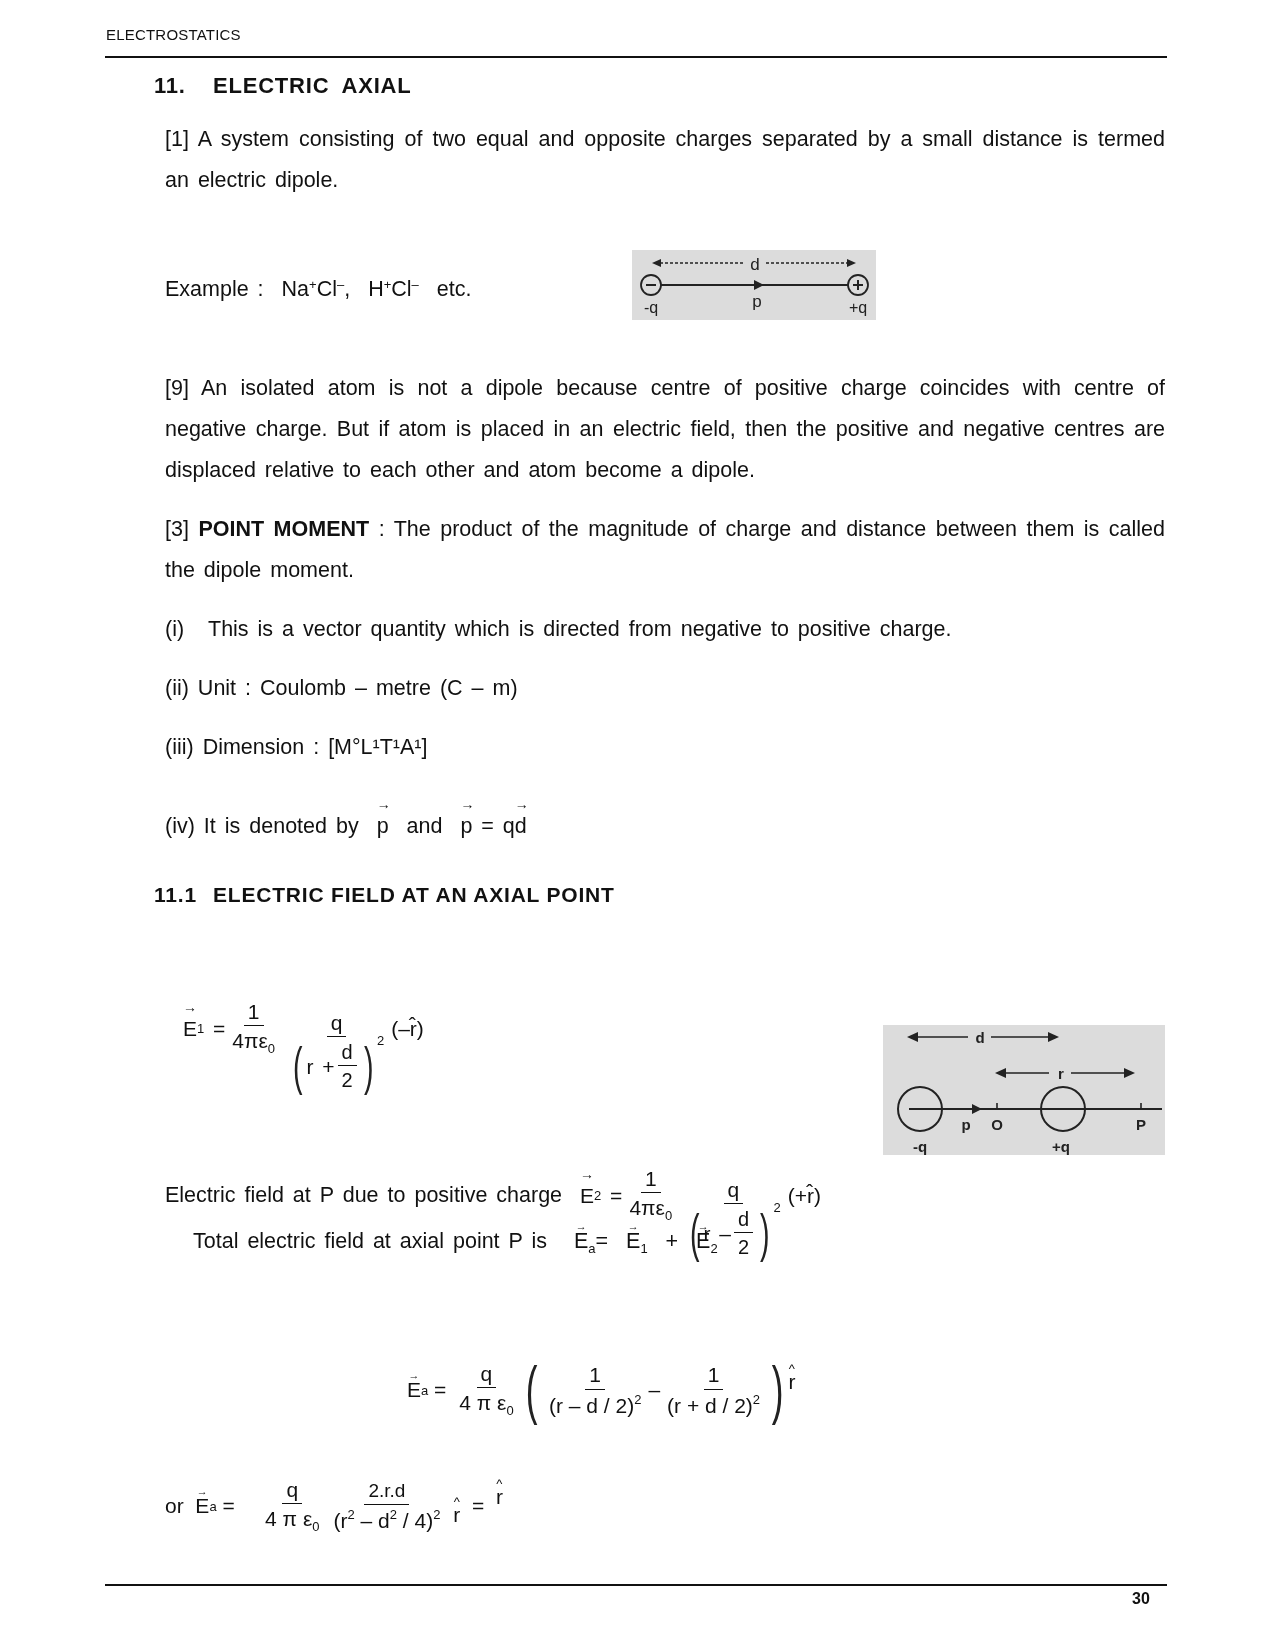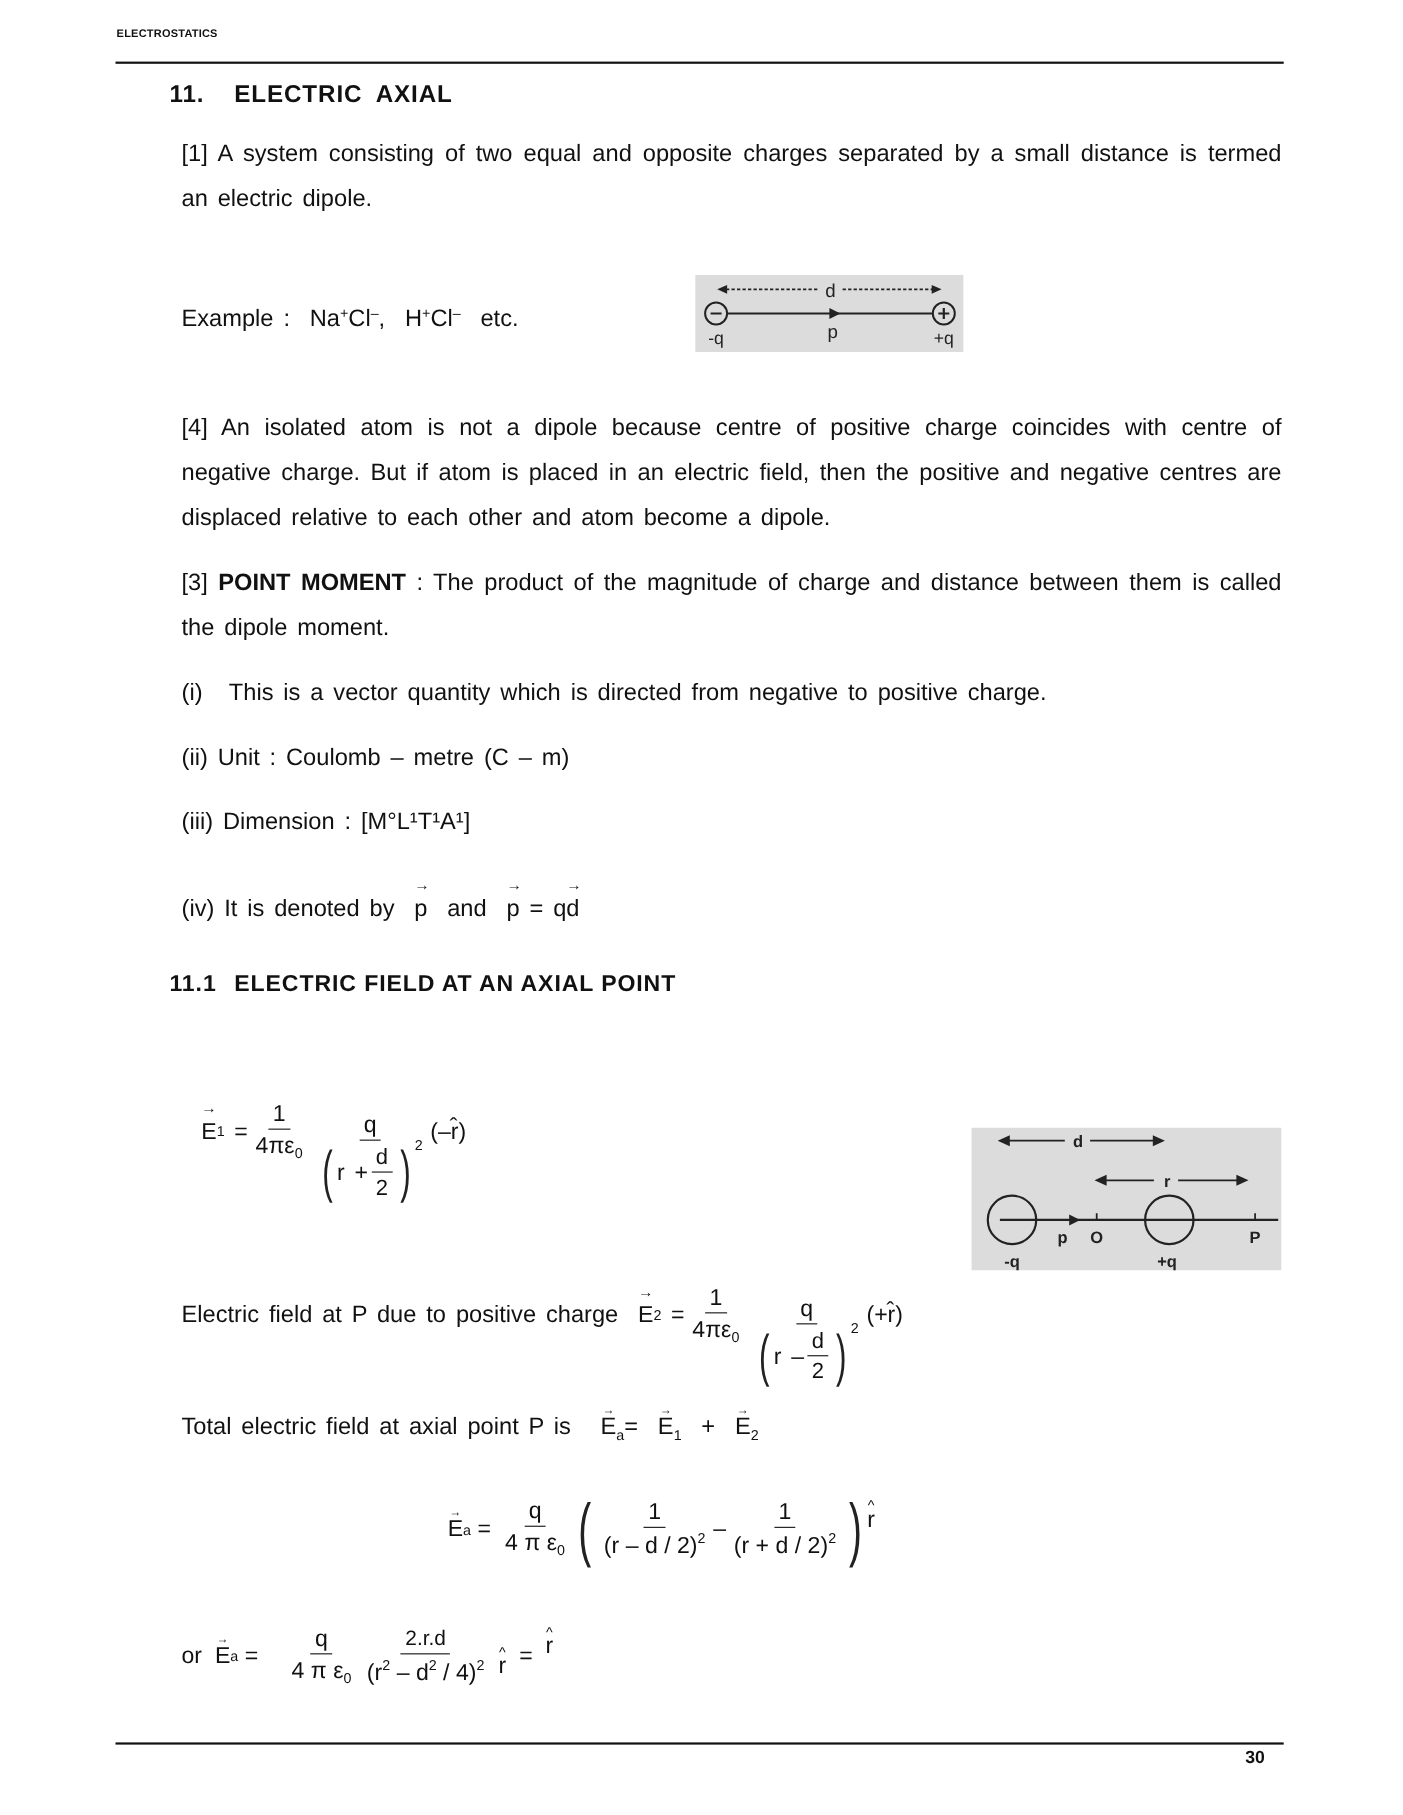--- a/index.html
+++ b/index.html
@@ -1,19 +1,19 @@
 <!DOCTYPE html>
 <html><head>
 <meta charset="utf-8">
 <style>
   html, body { margin: 0; padding: 0; background: #ffffff; }
   body { width: 1275px; height: 1650px; position: relative; overflow: hidden;
          font-family: "Liberation Sans", sans-serif; color: #111; }
   .abs { position: absolute; }
-  .hdr { left: 106px; top: 26px; font-size: 10px; font-weight: bold; letter-spacing: 0.2px; }
+  .hdr { left: 106px; top: 26px; font-size: 15px; font-weight: normal; letter-spacing: 0.2px; }
   .rule { position: absolute; left: 105px; width: 1062px; height: 2px; background: #111; }
   .h1 { font-size: 22px; font-weight: bold; letter-spacing: 0.8px; }
   .h1 .num { display: inline-block; width: 59px; margin-left: 48px; }
   .p { left: 165px; width: 1000px; font-size: 21.5px; line-height: 41px; text-align: justify; word-spacing: 3px; }
   .line { left: 165px; font-size: 21.5px; white-space: nowrap; word-spacing: 3px; }
   .b { font-weight: bold; }
   sup.s { font-size: 13px; vertical-align: 7px; }
   
   .vec { position: relative; display: inline-block; }
   .vec .arr { position: absolute; left: 0; right: 0; top: -17px; text-align: center; font-size: 14px; line-height: 14px; }
@@ -62,21 +62,21 @@
   <circle cx="19" cy="35" r="10" fill="none" stroke="#222" stroke-width="1.8"></circle>
   <line x1="14" y1="35" x2="24" y2="35" stroke="#222" stroke-width="2"></line>
   <circle cx="226" cy="35" r="10" fill="none" stroke="#222" stroke-width="1.8"></circle>
   <line x1="221" y1="35" x2="231" y2="35" stroke="#222" stroke-width="2"></line>
   <line x1="226" y1="30" x2="226" y2="40" stroke="#222" stroke-width="2"></line>
   <text x="19" y="63" font-size="16" text-anchor="middle" fill="#222">-q</text>
   <text x="125" y="57" font-size="17" text-anchor="middle" fill="#222">p</text>
   <text x="226" y="63" font-size="16" text-anchor="middle" fill="#222">+q</text>
 </svg>
 
-<div class="abs p" style="top:368px;">[4] An isolated atom is not a dipole because centre of positive charge coincides with centre of negative charge. But if atom is placed in an electric field, then the positive and negative centres are displaced relative to each other and atom become a dipole.</div>
+<div class="abs p" style="top:368px;">[9] An isolated atom is not a dipole because centre of positive charge coincides with centre of negative charge. But if atom is placed in an electric field, then the positive and negative centres are displaced relative to each other and atom become a dipole.</div>
 
 <div class="abs p" style="top:509px;">
   <span>[3]</span> <span class="b">POINT MOMENT</span><span> : The product of the magnitude of charge and distance between them is called the dipole moment.</span>
 </div>
 
 <div class="abs line" style="top:617px;">
   <span style="display:inline-block; width:43px;">(i)</span><span>This is a vector quantity which is directed from negative to positive charge.</span>
 </div>
 <div class="abs line" style="top:676px;">
   <span>(ii)</span> <span>Unit  :  Coulomb  –  metre  (C  –  m)</span>
@@ -163,21 +163,21 @@
             <span class="den">2</span>
           </span>
           <span class="paren">)</span>
           <span class="sup" style="margin-top:-50px;">2</span>
         </span>
       </span>
     <span>(+r̂)</span>
   </span>
 </div>
 
-<div class="abs line" style="top:1285px;">
+<div class="abs line" style="top:1229px;margin-left:28px;">
   <span>Total electric field at axial point P is</span>&nbsp;&nbsp;
   <span class="vec"><span class="arr small">→</span><span>E</span></span><span class="sub">a</span><span>=</span>&nbsp;
   <span class="vec"><span class="arr small">→</span><span>E</span></span><span class="sub">1</span>&nbsp;
   <span>+</span>&nbsp;
   <span class="vec"><span class="arr small">→</span><span>E</span></span><span class="sub">2</span>
 </div>
 
 <div class="abs math" style="left:407px; top:1358px; display:flex; align-items:center;">
   <span class="vec"><span class="arr small">→</span><span>E</span></span><span class="sub">a</span>&nbsp;<span>=</span>&nbsp;
   <span class="frac">

